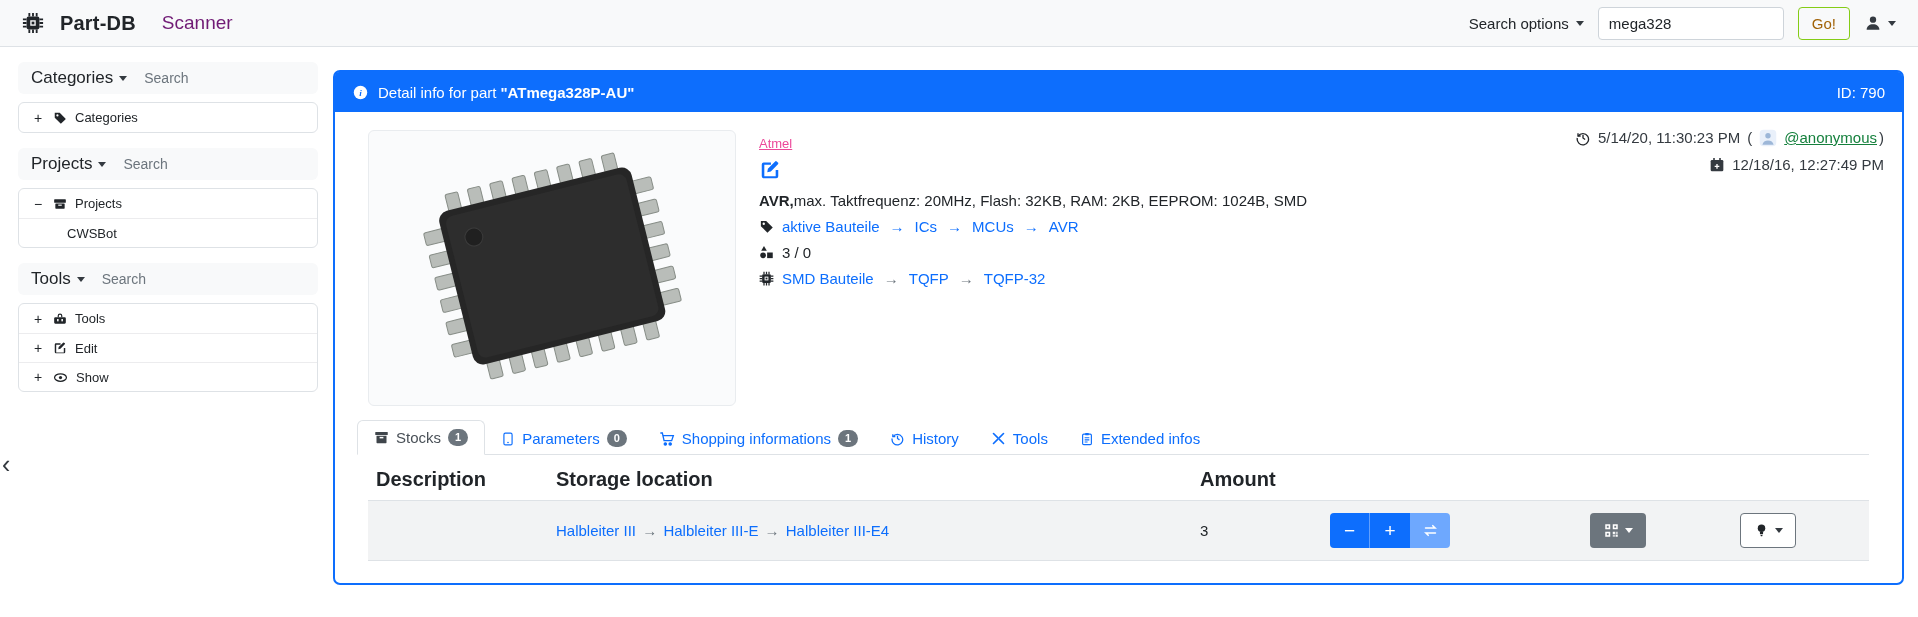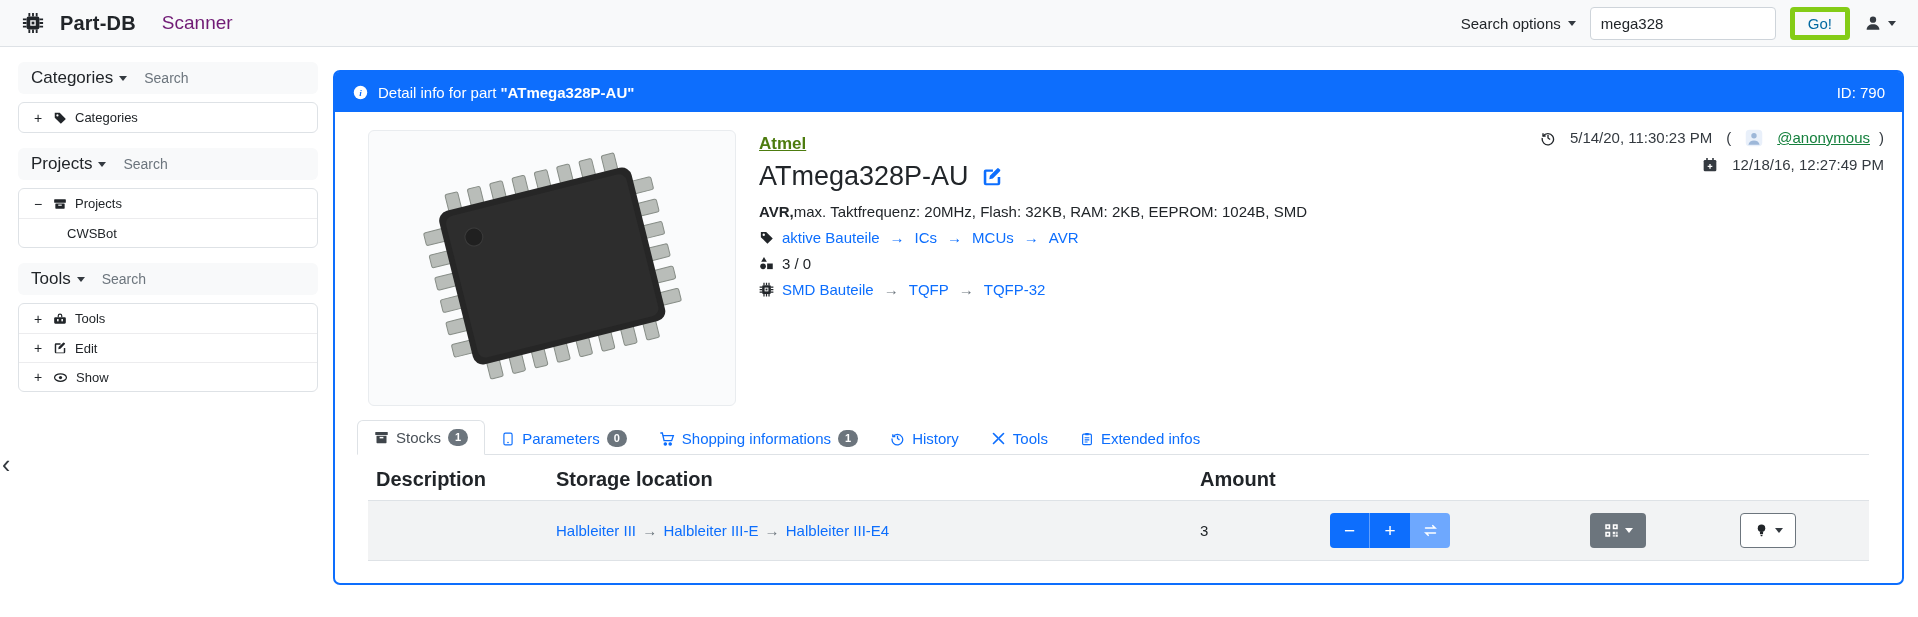--- a/index.html
+++ b/index.html
@@ -13,22 +13,22 @@
   .brand { display:flex; align-items:center; gap:16px; text-decoration:none; color:#212529; cursor:pointer; }
   .brand-label { font-size:20px; font-weight:600; letter-spacing:.2px; }
   .scanner { font-size:19px; color:#701a75; text-decoration:none; cursor:pointer; }
   .nav-right { margin-left:auto; display:flex; align-items:center; gap:14px; }
   .search-options { display:flex; align-items:center; gap:7px; font-size:15px; cursor:pointer; }
   .caret { width:0; height:0; border-left:4px solid transparent; border-right:4px solid transparent;
            border-top:5px solid #343a40; display:inline-block; }
   .caret.white { border-top-color:#fff; }
   .global-search { width:186px; height:33px; border:1px solid #ced4da; border-radius:4px;
                    padding:0 10px; font-size:15px; font-family:inherit; color:#212529; background:#fff; }
-  .go-btn { height:33px; padding:0 13px; font-size:15px; color:#0369a1; background:transparent;
-            border:5px solid #84cc16; border-radius:4px; cursor:pointer; font-family:inherit; }
+  .go-btn { height:33px; padding:0 13px; font-size:15px; color:#a16207; background:transparent;
+            border:1px solid #84cc16; border-radius:4px; cursor:pointer; font-family:inherit; }
   .user-menu { display:flex; align-items:center; gap:6px; cursor:pointer; }
 
   
   .layout { display:flex; padding:15px 14px 0 18px; }
   .sidebar { width:300px; flex-shrink:0; }
   .side-header { height:32px; background:#f8f9fa; border-radius:6px; display:flex;
                  align-items:center; padding:0 13px; margin-bottom:8px; }
   .side-title { display:flex; align-items:center; gap:6px; font-size:17px; color:#212529;
                 background:none; border:none; font-family:inherit; cursor:pointer; }
   .side-search { border:none; background:transparent; outline:none; font-size:14px;
@@ -51,33 +51,33 @@
   .card-head { height:40px; background:#0d6efd; color:#fff; display:flex; align-items:center;
                gap:9px; padding:0 17px; font-size:15px; border-radius:4px 4px 0 0; }
   .card-head .id { margin-left:auto; }
   .card-body { position:relative; height:471px; }
 
   .img-card { position:absolute; left:33px; top:18px; width:368px; height:276px;
               border:1px solid #e9ecef; border-radius:6px; background:#fafbfc;
               display:flex; align-items:center; justify-content:center; cursor:pointer; }
 
   .part-info { position:absolute; left:424px; top:22px; }
-  .manu-link { font-size:17px; font-weight:700; color:#4d7c0f; text-decoration:underline; cursor:pointer; display:inline-block; }
+  .manu-link { font-size:13px; font-weight:400; color:#ec4899; text-decoration:underline; cursor:pointer; display:inline-block; }
   .part-title { font-size:27px; font-weight:500; color:#212529; margin-top:7px;
                 display:flex; align-items:center; gap:12px; }
   .edit-btn { background:none; border:none; cursor:pointer; line-height:0; padding:0; }
   .part-desc { font-size:15px; margin-top:11px; color:#212529; }
   .meta-row { display:flex; align-items:center; gap:8px; margin-top:9px; font-size:15px; }
   .meta-row a { color:#0d6efd; text-decoration:none; font-weight:500; cursor:pointer; }
   .arrow { font-weight:bold; padding:0 2px; }
   .arrow.blue { color:#0d6efd; }
   .arrow.gray { color:#6c757d; }
 
   .timestamps { position:absolute; right:18px; top:12px; font-size:15px; color:#343a40; text-align:right; }
-  .ts-row { display:flex; align-items:center; justify-content:flex-end; gap:14px; height:27px; }
+  .ts-row { display:flex; align-items:center; justify-content:flex-end; gap:7px; height:27px; }
   .ts-row a { color:#15803d; text-decoration:underline; cursor:pointer; }
 
   
   .tabbar { position:absolute; left:22px; right:33px; top:308px; display:flex;
             align-items:flex-end; border-bottom:1px solid #dee2e6; }
   .tab { display:flex; align-items:center; gap:7px; font-size:15px; padding:8px 16px;
          color:#0d6efd; cursor:pointer; margin-bottom:-1px; }
   .tab.active { background:#fff; color:#495057; border:1px solid #dee2e6; border-bottom:1px solid #fff;
                 border-radius:6px 6px 0 0; }
   .badge { background:#6c757d; color:#fff; font-size:11px; font-weight:bold; border-radius:9px;
@@ -284,21 +284,20 @@
             <rect x="66" y="44" width="198" height="158" rx="10" fill="#262626"></rect>
             <rect x="72" y="50" width="186" height="146" rx="8" fill="#2d2d2d"></rect>
             <circle cx="96" cy="76" r="9" fill="#202020" stroke="#3c3c3c"></circle>
           </g>
         </svg>
       </div>
 
       <div class="part-info">
         <a class="manu-link">Atmel</a>
         <div class="part-title">
-          <span>ATmega328P-AU</span>
           <button class="edit-btn">
             <span class="icon">
               <svg width="22" height="22" viewBox="0 0 24 24" fill="#0d6efd">
                   <path d="M3 6a2.2 2.2 0 0 1 2.2-2.2H13v2.6H5.8v12.4h12.4V12H21v6.8A2.2 2.2 0 0 1 18.8 21H5.2A2.2 2.2 0 0 1 3 18.8z"></path>
                   <path d="M21.4 4.6 19.4 2.6a1.3 1.3 0 0 0-1.8 0l-7.9 7.9-.7 3.9 3.9-.7 7.8-8.1a1.3 1.3 0 0 0 0-1.8z"></path>
                 </svg>
             </span>
           </button>
         </div>
         <p class="part-desc">

